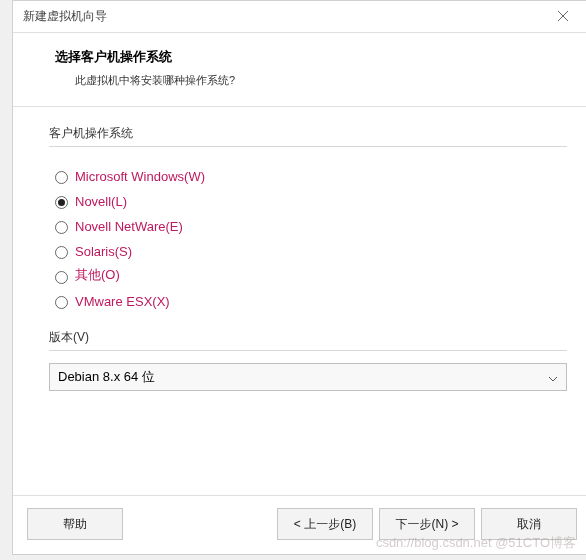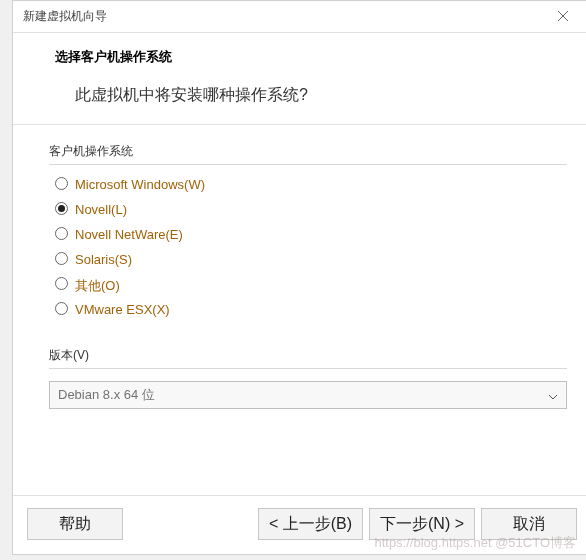--- a/index.html
+++ b/index.html
@@ -46,24 +46,24 @@
     }
     .titlebar .close svg { width: 10px; height: 10px; }
     .header {
       padding: 15px 28px 18px 42px;
       border-bottom: 1px solid #e0e0e0;
     }
     .header .title {
       font-size: 13px;
       font-weight: bold;
       color: #000;
-      margin-bottom: 19px;
+      margin-bottom: 7px;
     }
     .header .subtitle {
-      font-size: 16px;
+      font-size: 11px;
       color: #333;
       padding-left: 20px;
     }
     .content {
       flex: 1;
       padding: 18px 24px 10px 24px;
       margin-left: 12px;
     }
     .group-label {
       font-size: 12px;
@@ -73,24 +73,24 @@
     .group-divider {
       border: none;
       border-top: 1px solid #d8d8d8;
       margin: 4px 0 12px 0;
     }
     .radio-list {
       padding-left: 6px;
     }
     .radio-item {
       display: flex;
-      align-items: flex-start;
+      align-items: flex-end;
       height: 25px;
       font-size: 13px;
-      color: #a16207;
+      color: #be185d;
       cursor: pointer;
     }
     .radio-circle {
       width: 13px;
       height: 13px;
       border: 1.2px solid #666;
       border-radius: 50%;
       margin-right: 7px;
       display: inline-flex;
       align-items: center;
@@ -111,41 +111,41 @@
       margin-top: 8px;
       width: 100%;
       height: 28px;
       border: 1px solid #c0c0c0;
       background: #f8f8f8;
       display: flex;
       align-items: center;
       justify-content: space-between;
       padding: 0 8px 0 8px;
       font-size: 13px;
-      color: #737373;
+      color: #000000;
       cursor: pointer;
     }
     .dropdown .chev {
       color: #555;
     }
     .dropdown .chev svg { width: 10px; height: 6px; }
     .footer {
       border-top: 1px solid #e0e0e0;
       padding: 12px 14px 14px 14px;
       display: flex;
       align-items: center;
       gap: 6px;
     }
     .footer .spacer { flex: 1; }
     .btn {
       height: 28px;
       min-width: 96px;
       background: #f3f3f3;
       border: 1px solid #c7c7c7;
-      font-size: 16px;
+      font-size: 12px;
       color: #222;
       display: inline-flex;
       align-items: center;
       justify-content: center;
       cursor: pointer;
       padding: 15px 10px;
     }
     .watermark {
       position: absolute;
       bottom: 8px;
@@ -224,13 +224,13 @@
 
   <div class="footer">
     <button class="btn">帮助</button>
     <span class="spacer"></span>
     <button class="btn">&lt; 上一步(B)</button>
     <button class="btn">下一步(N) &gt;</button>
     <button class="btn">取消</button>
   </div>
 </div>
 
-<div class="watermark">https://blog.https.net @51CTO博客</div>
+<div class="watermark">csdn://blog.csdn.net @51CTO博客</div>
 
 </body></html>

